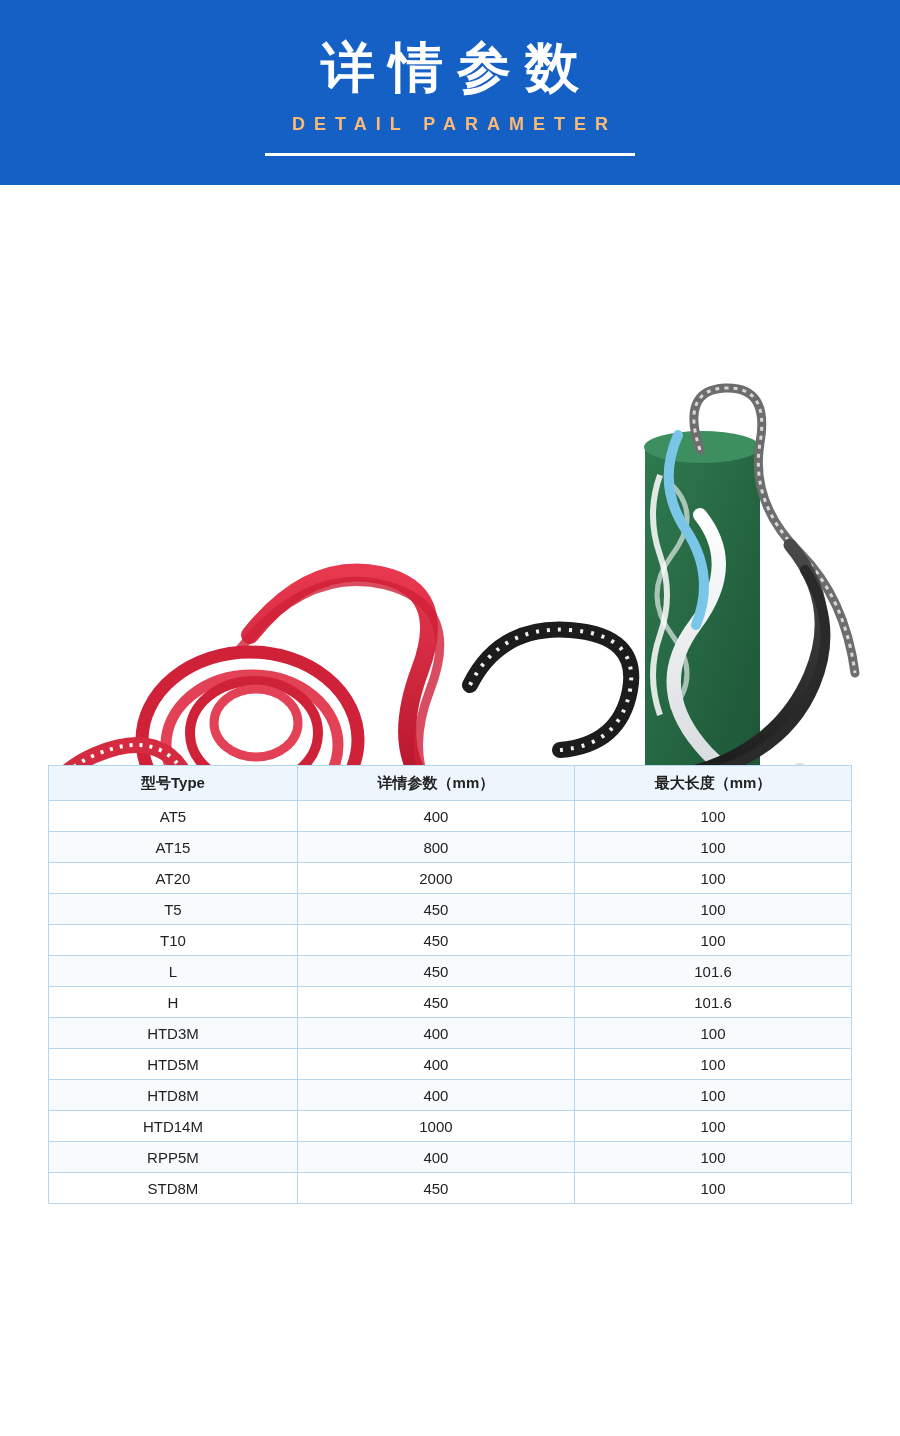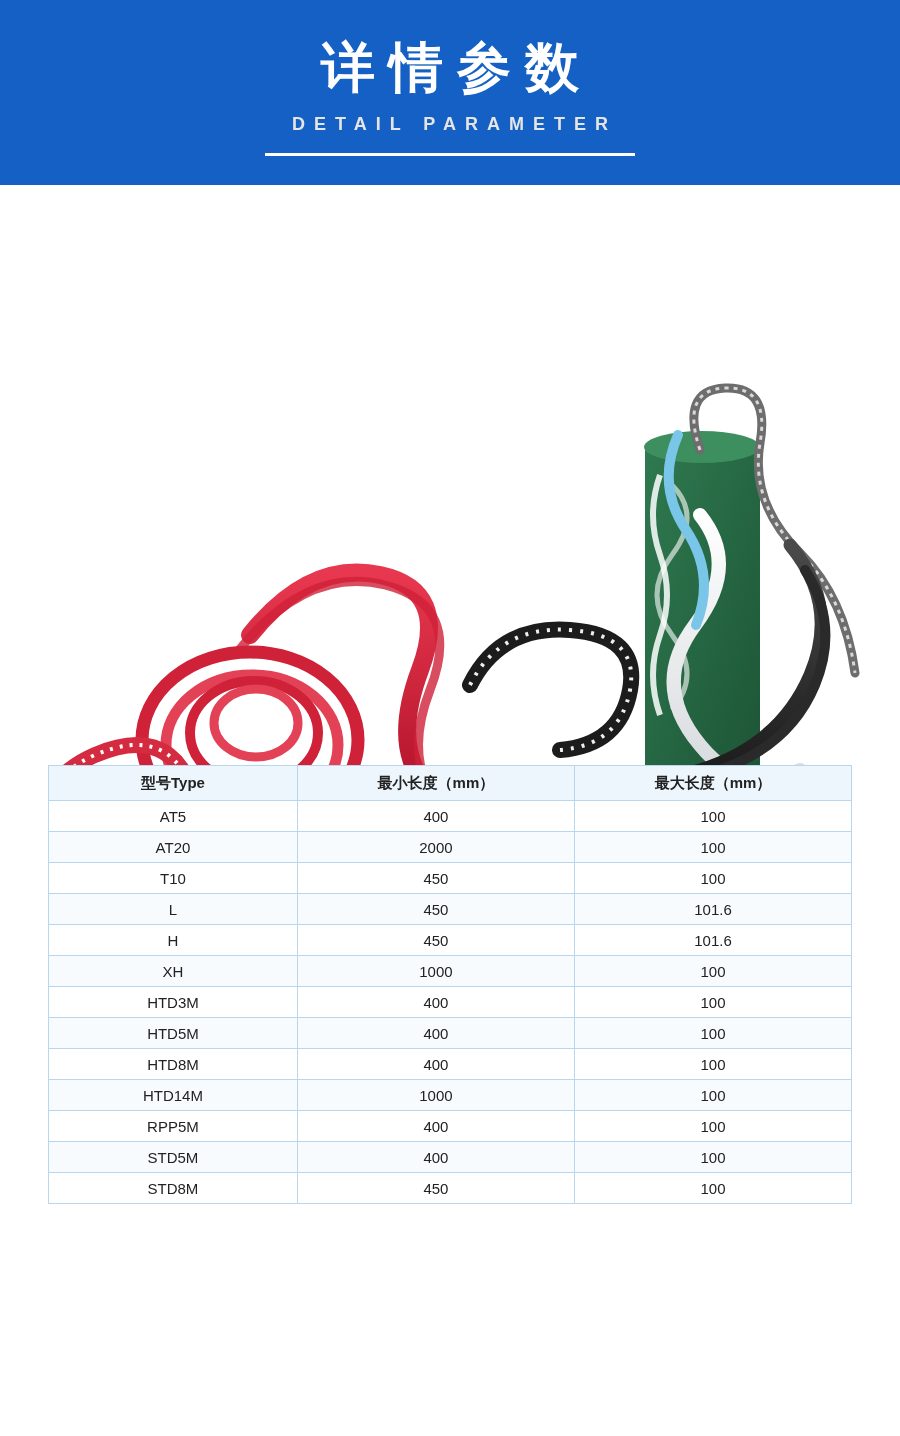--- a/index.html
+++ b/index.html
@@ -36,21 +36,21 @@
     font-size: 54px;
     font-weight: bold;
     letter-spacing: 14px;
     text-indent: 14px;
     line-height: 1.15;
     margin: 0;
     padding-top: 8px;
     font-family: "DejaVu Sans", "Liberation Sans", sans-serif;
   }
   .banner-sub {
-    color: #e5e5e5;
+    color: #fdba74;
     font-size: 18px;
     letter-spacing: 9px;
     text-indent: 9px;
     margin-top: 14px;
     font-weight: bold;
   }
   .banner-rule {
     width: 370px;
     height: 3px;
     background: #ffffff;
@@ -224,54 +224,59 @@
   <div class="table-wrap">
     <table class="spec">
       <colgroup>
           <col class="c1">
           <col class="c2">
           <col class="c3">
         </colgroup>
       <thead>
         <tr>
           <th>型号Type</th>
-          <th>最小长度（mm）</th>
+          <th>详情参数（mm）</th>
           <th>最大长度（mm）</th>
         </tr>
       </thead>
       <tbody>
         <tr>
           <td>AT5</td>
           <td>400</td>
           <td>100</td>
         </tr>
         <tr>
+          <td>AT15</td>
+          <td>800</td>
+          <td>100</td>
+        </tr>
+        <tr>
           <td>AT20</td>
           <td>2000</td>
           <td>100</td>
         </tr>
         <tr>
+          <td>T5</td>
+          <td>450</td>
+          <td>100</td>
+        </tr>
+        <tr>
           <td>T10</td>
           <td>450</td>
           <td>100</td>
         </tr>
         <tr>
           <td>L</td>
           <td>450</td>
           <td>101.6</td>
         </tr>
         <tr>
           <td>H</td>
           <td>450</td>
           <td>101.6</td>
-        </tr>
-        <tr>
-          <td>XH</td>
-          <td>1000</td>
-          <td>100</td>
         </tr>
         <tr>
           <td>HTD3M</td>
           <td>400</td>
           <td>100</td>
         </tr>
         <tr>
           <td>HTD5M</td>
           <td>400</td>
           <td>100</td>
@@ -281,25 +286,20 @@
           <td>400</td>
           <td>100</td>
         </tr>
         <tr>
           <td>HTD14M</td>
           <td>1000</td>
           <td>100</td>
         </tr>
         <tr>
           <td>RPP5M</td>
-          <td>400</td>
-          <td>100</td>
-        </tr>
-        <tr>
-          <td>STD5M</td>
           <td>400</td>
           <td>100</td>
         </tr>
         <tr>
           <td>STD8M</td>
           <td>450</td>
           <td>100</td>
         </tr>
       </tbody>
     </table>

